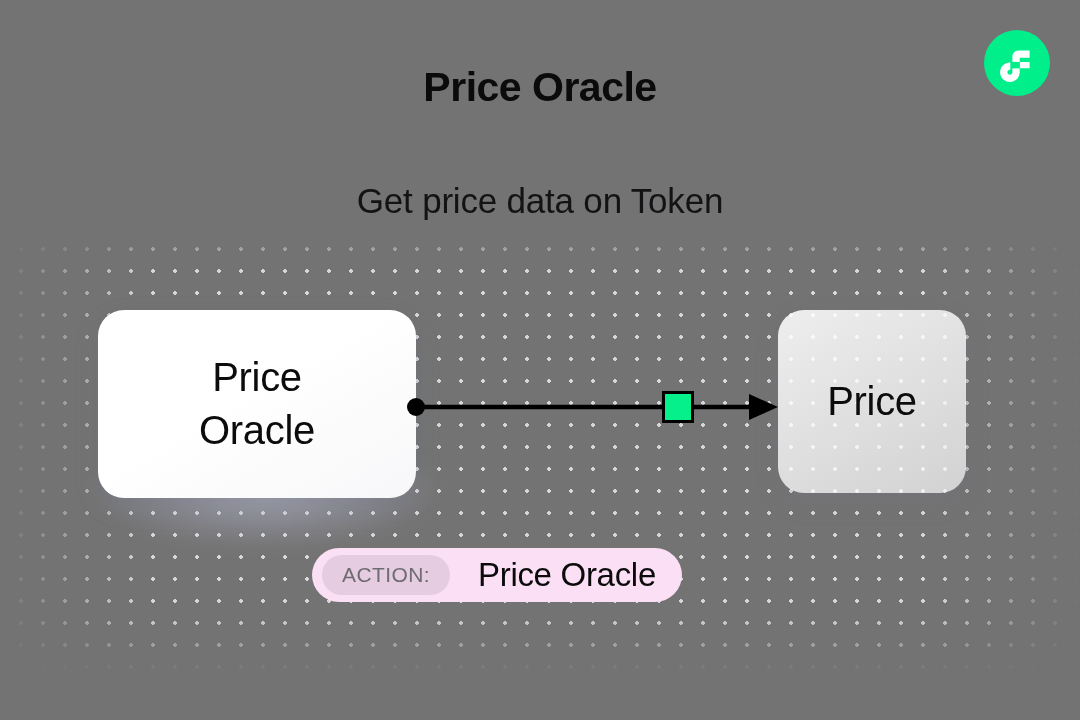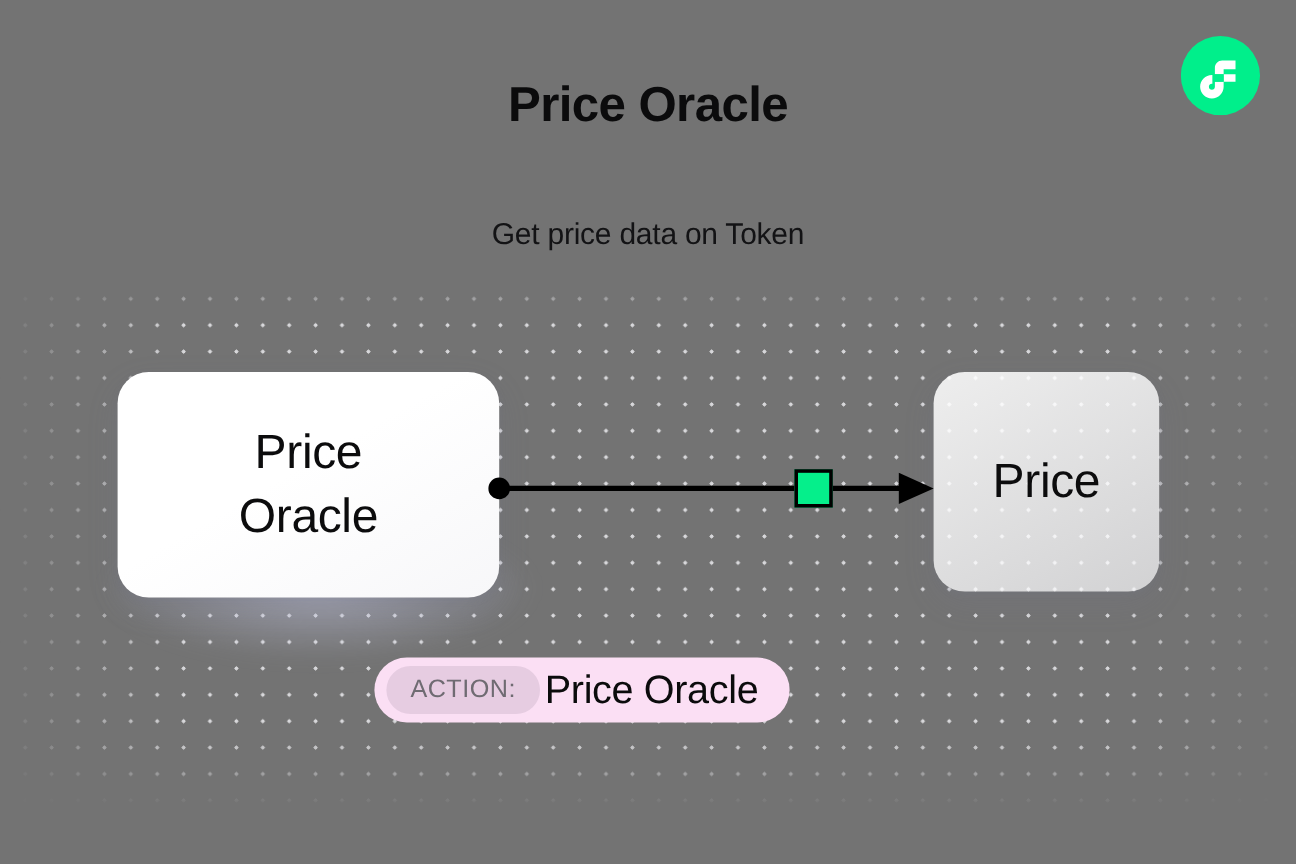--- a/index.html
+++ b/index.html
@@ -68,21 +68,21 @@
     font-weight: 700;
     letter-spacing: -0.5px;
     color: #0b0b0c;
   }
   .page-subtitle {
     position: absolute;
     left: 0;
     top: 181px;
     width: 1080px;
     text-align: center;
-    font-size: 25px;
+    font-size: 35px;
     font-weight: 400;
     letter-spacing: -0.2px;
     color: #131315;
   }
 
   
   .brand-logo {
     position: absolute;
     left: 984px;
     top: 30px;
@@ -155,21 +155,21 @@
 
   
   .action-badge {
     position: absolute;
     left: 312px;
     top: 548px;
     height: 54px;
     padding: 0 26px 0 10px;
     display: flex;
     align-items: center;
-    gap: 4px;
+    gap: 28px;
     background: #fbdff4;
     border-radius: 27px;
   }
   .action-tag {
     display: flex;
     align-items: center;
     justify-content: center;
     height: 40px;
     padding: 0 20px;
     background: #e6cce1;

